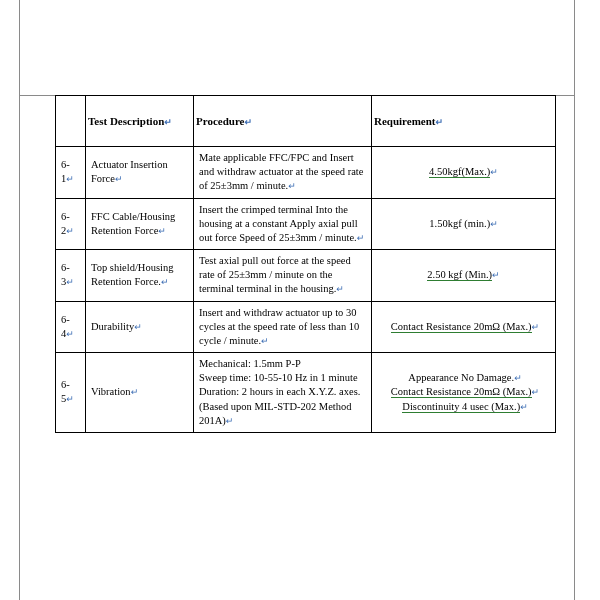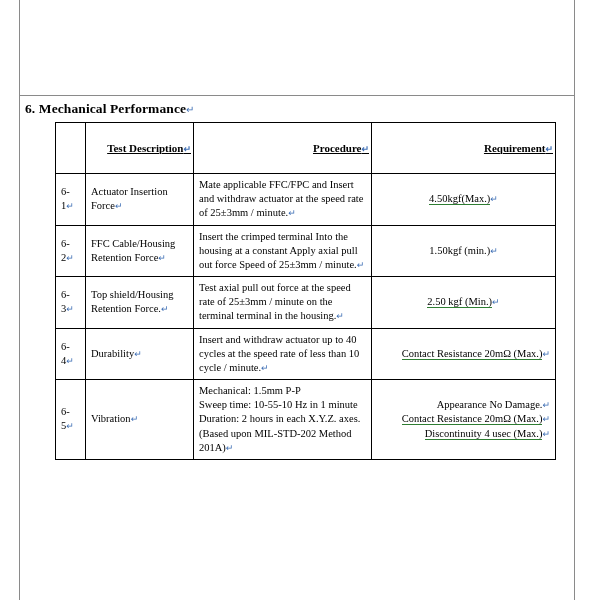--- a/index.html
+++ b/index.html
@@ -77,26 +77,25 @@
     table-layout: fixed;
   }
   table.perf td, table.perf th {
     border: 1px solid #000000;
     vertical-align: middle;
     padding: 4px 5px;
     font-size: 10.5px;
     line-height: 1.35;
   }
   table.perf thead th {
-    text-align: right;
+    text-align: left;
     font-weight: bold;
     font-size: 11px;
     padding: 16px 2px;
     height: 18px;
-    text-decoration: underline;
   }
   .col-no { width: 30px; }
   .col-desc { width: 108px; }
   .col-proc { width: 178px; }
   .col-req { width: 184px; }
 
   td.cell-no {
     text-align: left;
     padding-left: 5px;
     font-size: 10.5px;
@@ -108,21 +107,21 @@
   }
   td.cell-proc {
     text-align: left;
     font-size: 10.5px;
   }
   td.cell-req {
     text-align: center;
     font-size: 10.5px;
   }
   td.cell-req.left {
-    text-align: right;
+    text-align: center;
     padding-left: 8px;
   }
 
   .pilcrow {
     color: #3f6fb5;
     font-size: 9px;
     vertical-align: super;
   }
   .pmark {
     color: #3f6fb5;
@@ -142,24 +141,20 @@
 </head>
 <body>
 
 <div class="page">
   <div class="left-rule"></div>
   <div class="right-rule"></div>
   <div class="top-rule"></div>
 
   <div class="content">
 
-    <div class="section-title">
-      <span>6.</span>
-      <span>Mechanical Performance</span><span class="pilcrow">↵</span>
-    </div>
 
     <table class="perf">
       <colgroup>
         <col class="col-no">
         <col class="col-desc">
         <col class="col-proc">
         <col class="col-req">
       </colgroup>
       <thead>
         <tr>
@@ -207,21 +202,21 @@
           </td>
           <td class="cell-req">
             <span class="req-line"><span class="grn-underline">2.50 kgf (Min.)</span><span class="pmark">↵</span></span>
           </td>
         </tr>
 
         <tr>
           <td class="cell-no"><span>6-4</span><span class="pmark">↵</span></td>
           <td class="cell-desc"><span>Durability</span><span class="pmark">↵</span></td>
           <td class="cell-proc">
-            <span class="line">Insert and withdraw actuator up to 40</span>
+            <span class="line">Insert and withdraw actuator up to 30</span>
             <span class="line">cycles at the speed rate of less than 10</span>
             <span class="line"><span>cycle / minute.</span><span class="pmark">↵</span></span>
           </td>
           <td class="cell-req left">
             <span class="req-line"><span class="grn-underline">Contact Resistance    20mΩ (Max.)</span><span class="pmark">↵</span></span>
           </td>
         </tr>
 
         <tr>
           <td class="cell-no"><span>6-5</span><span class="pmark">↵</span></td>

